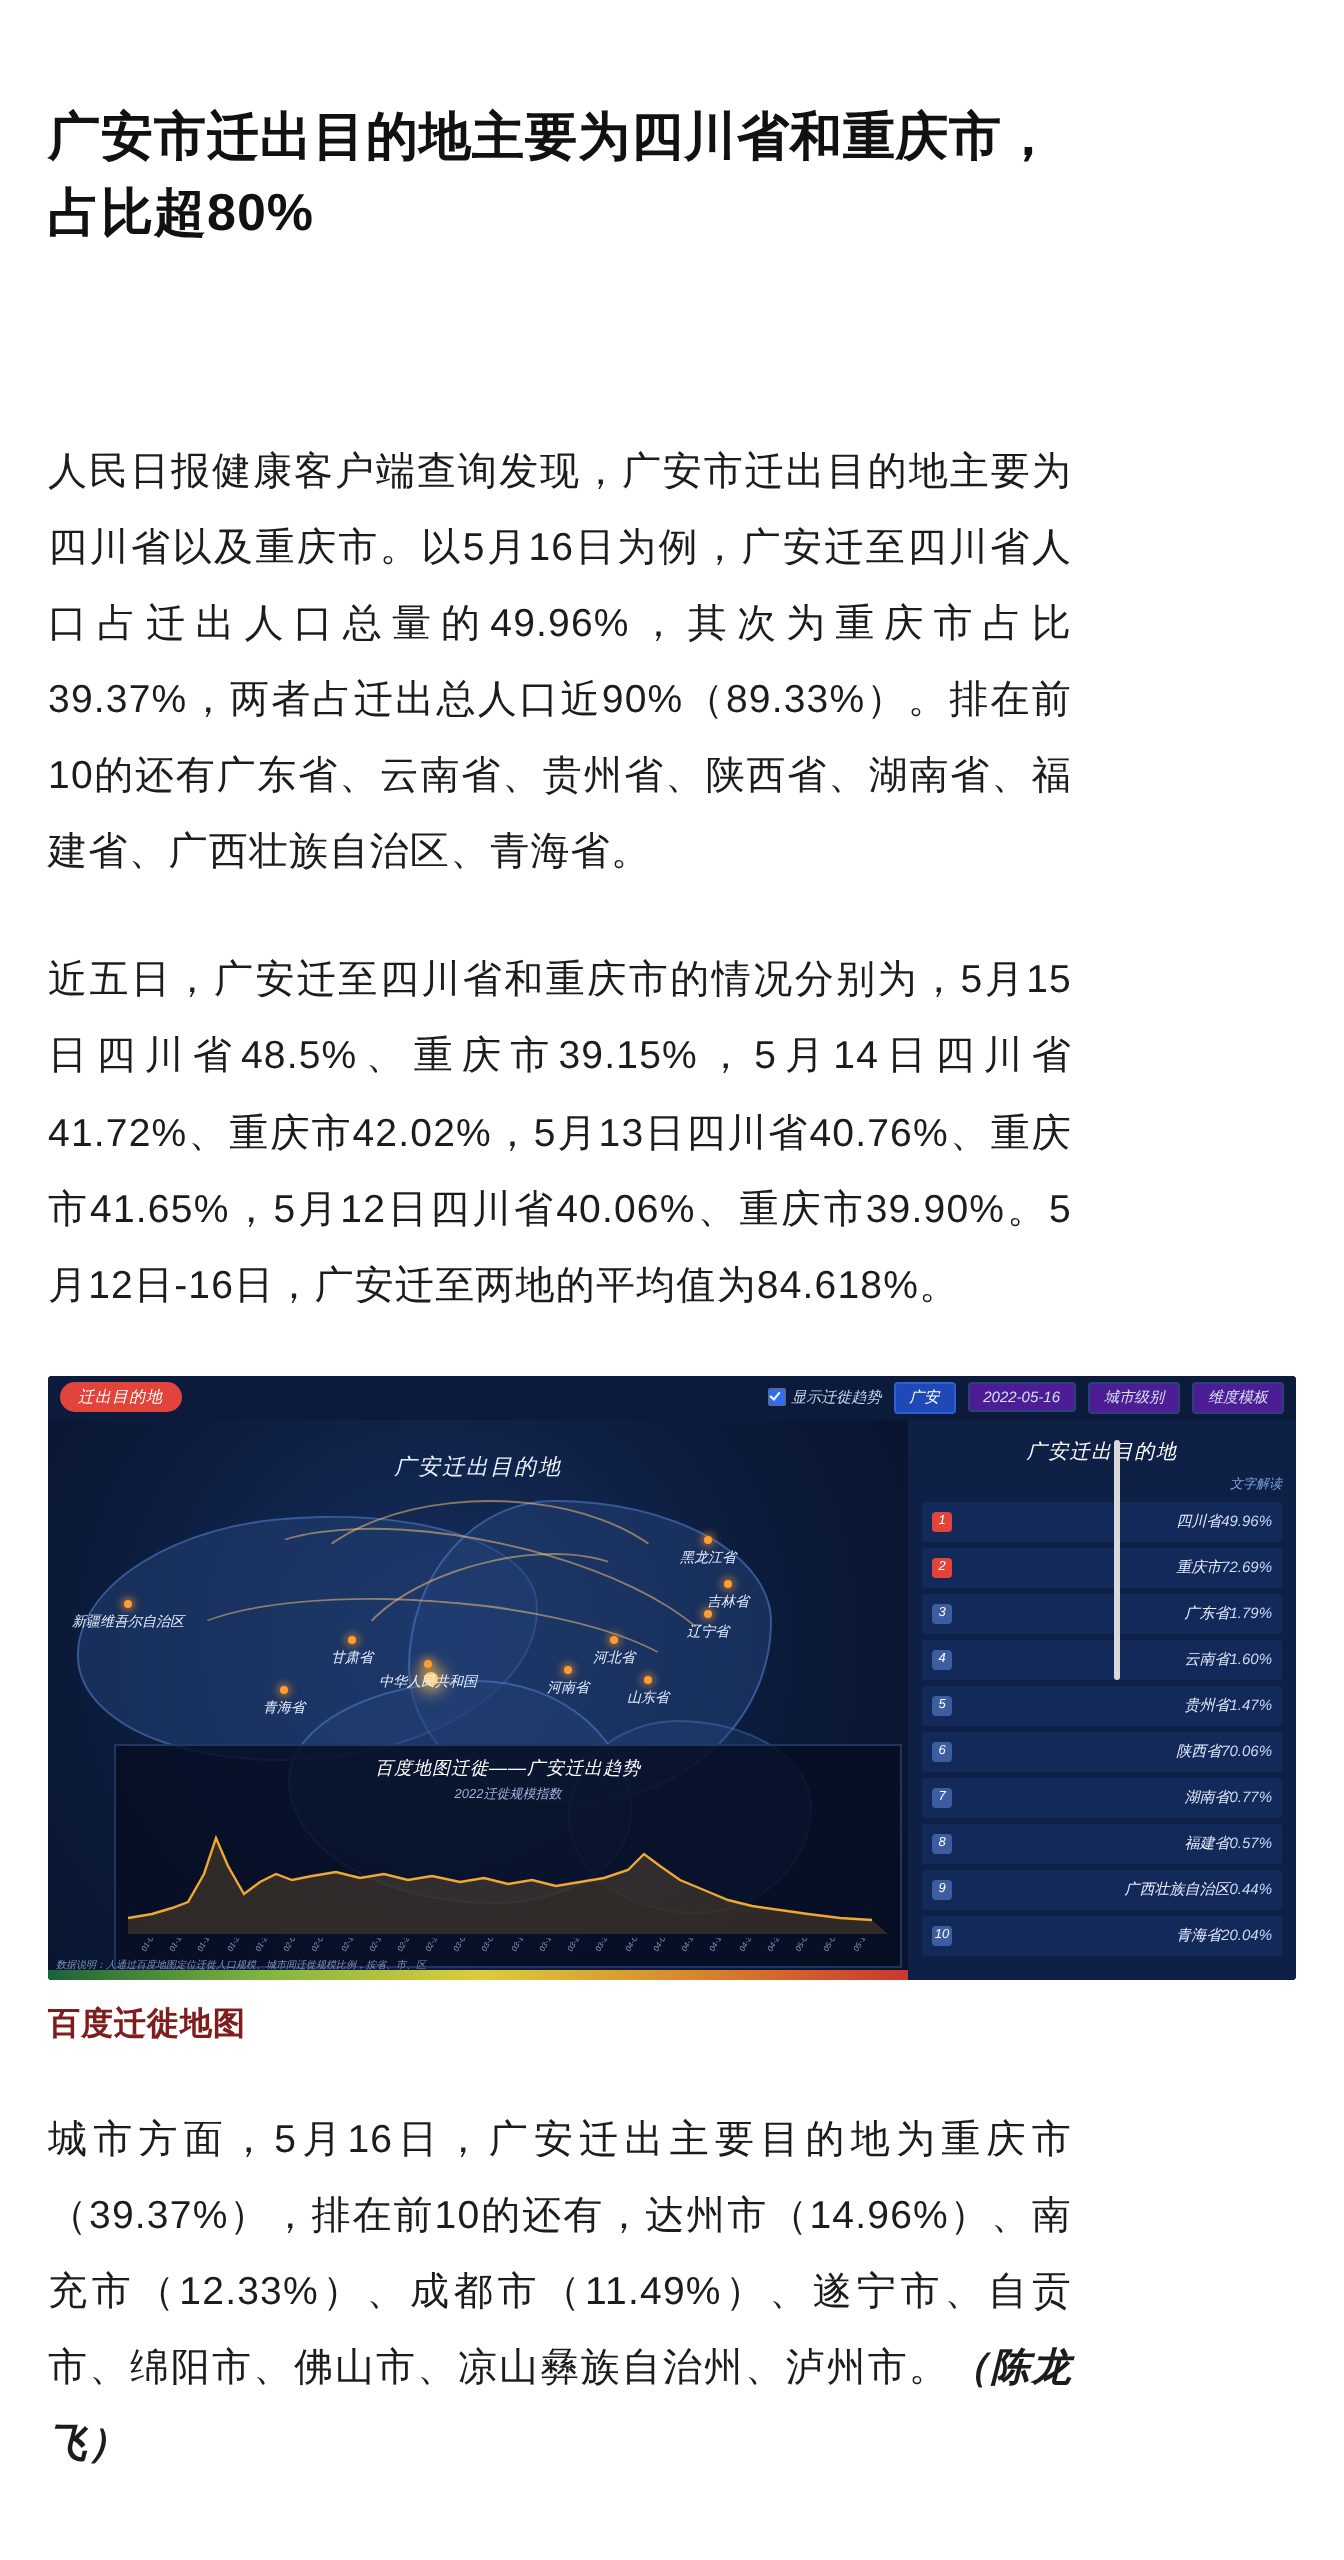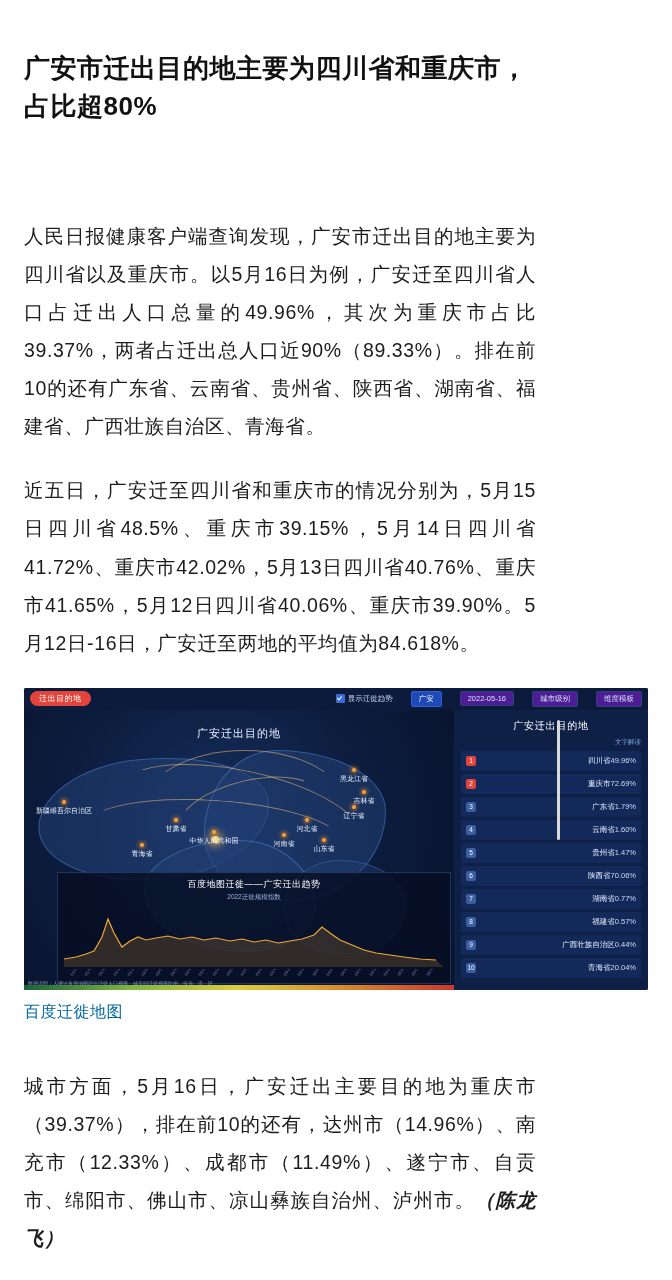--- a/index.html
+++ b/index.html
@@ -44,37 +44,39 @@
   }
   .para.last {
     margin-bottom: 0;
   }
   .figure {
     margin: 0;
     padding: 0;
   }
   .figure-caption {
     font-size: 16px;
-    color: #0369a1;
+    color: #7f1d1d;
     letter-spacing: 0.5px;
-    margin: 12px 0 44px 0;
+    margin: 12px 0 28px 0;
+    font-weight: bold;
   }
   .bold-inline {
     font-weight: bold;
     font-style: italic;
   }
 
   
   .map-wrap {
     position: relative;
     width: 624px;
     height: 302px;
     background: #0b1733;
     overflow: hidden;
     border-radius: 2px;
+    font-style: italic;
   }
   .map-topbar {
     position: absolute;
     top: 0; left: 0; right: 0;
     height: 22px;
     background: #0c1b3c;
     display: flex;
     align-items: center;
     padding: 0 6px;
     box-sizing: border-box;
@@ -84,21 +86,21 @@
     color: #ffffff;
     background: #e2433a;
     border-radius: 9px;
     padding: 2px 9px;
     letter-spacing: 0.5px;
   }
   .topbar-right {
     margin-left: auto;
     display: flex;
     align-items: center;
-    gap: 18px;
+    gap: 6px;
   }
   .chk-wrap {
     display: flex;
     align-items: center;
     gap: 3px;
     font-size: 7.5px;
     color: #cbd6ee;
   }
   .chk-box {
     width: 7px; height: 7px;

